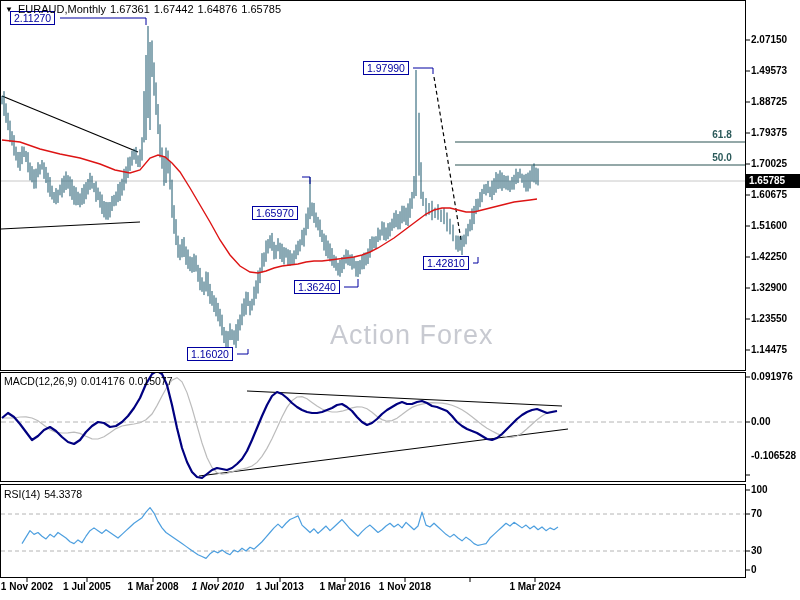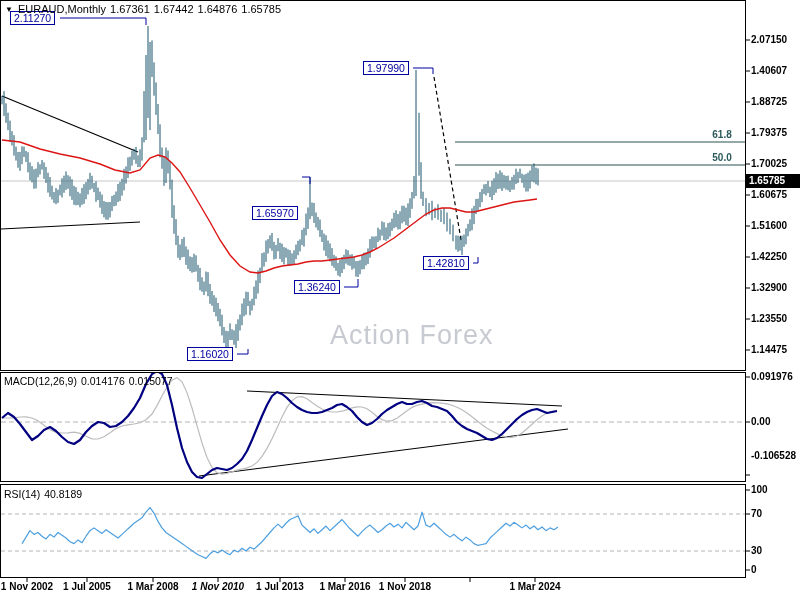--- a/index.html
+++ b/index.html
@@ -356,26 +356,26 @@
     <line x1="153" y1="577.5" x2="153" y2="582" stroke="#000000"></line>
     <line x1="218" y1="577.5" x2="218" y2="582" stroke="#000000"></line>
     <line x1="280" y1="577.5" x2="280" y2="582" stroke="#000000"></line>
     <line x1="345" y1="577.5" x2="345" y2="582" stroke="#000000"></line>
     <line x1="405" y1="577.5" x2="405" y2="582" stroke="#000000"></line>
     <line x1="470" y1="577.5" x2="470" y2="582" stroke="#000000"></line>
     <line x1="535" y1="577.5" x2="535" y2="582" stroke="#000000"></line>
   </svg>
 
 <div class="panel-label" style="left:4px;top:375px"><span>MACD(12,26,9)</span><span>0.014176</span><span>0.015077</span></div>
-<div class="panel-label" style="left:4px;top:488px"><span>RSI(14)</span><span>40.8189</span></div>
+<div class="panel-label" style="left:4px;top:488px"><span>RSI(14)</span><span>54.3378</span></div>
 
 <div class="cur-price" id="cur-price-box" style="top: 174px;">1.65785</div>
 
 <div class="axis-label" style="top: 34px; text-align: right;">2.07150</div>
-<div class="axis-label" style="top: 65px;">1.40607</div>
+<div class="axis-label" style="top: 65px;">1.49573</div>
 <div class="axis-label" style="top: 96px;">1.88725</div>
 <div class="axis-label" style="top: 127px;">1.79375</div>
 <div class="axis-label" style="top: 158px;">1.70025</div>
 <div class="axis-label" style="top: 189px;">1.60675</div>
 <div class="axis-label" style="top: 220px;">1.51600</div>
 <div class="axis-label" style="top: 251px;">1.42250</div>
 <div class="axis-label" style="top: 282px;">1.32900</div>
 <div class="axis-label" style="top: 313px;">1.23550</div>
 <div class="axis-label" style="top: 344px;">1.14475</div>
 <div class="axis-label" style="top: 371px;">0.091976</div>

